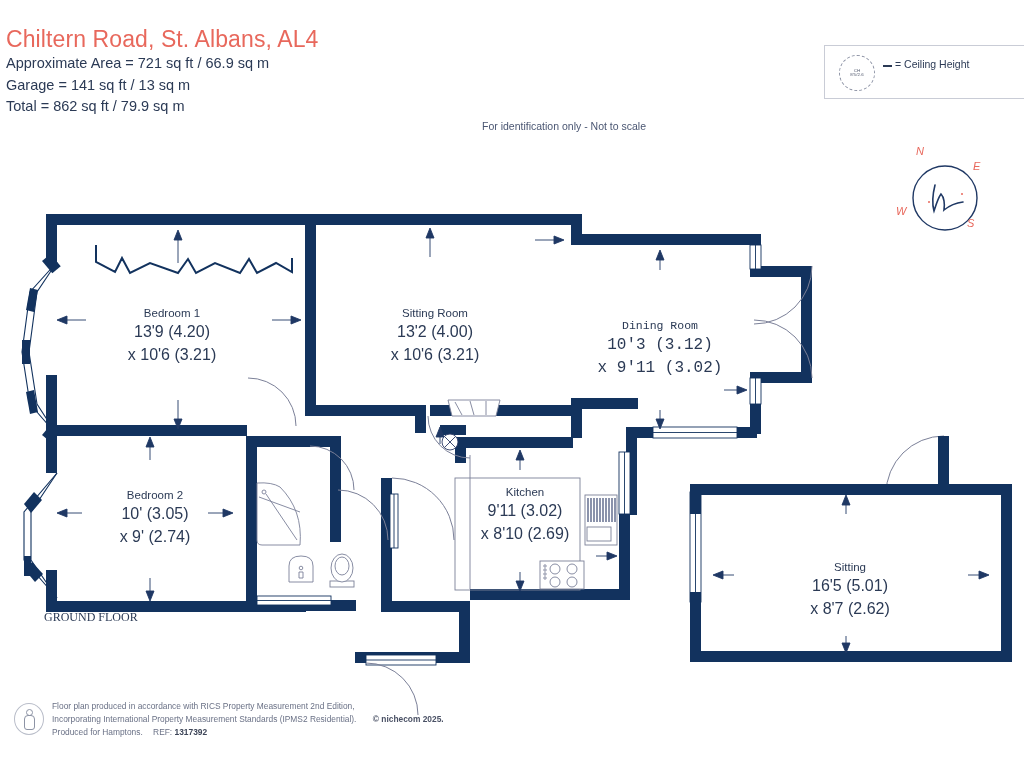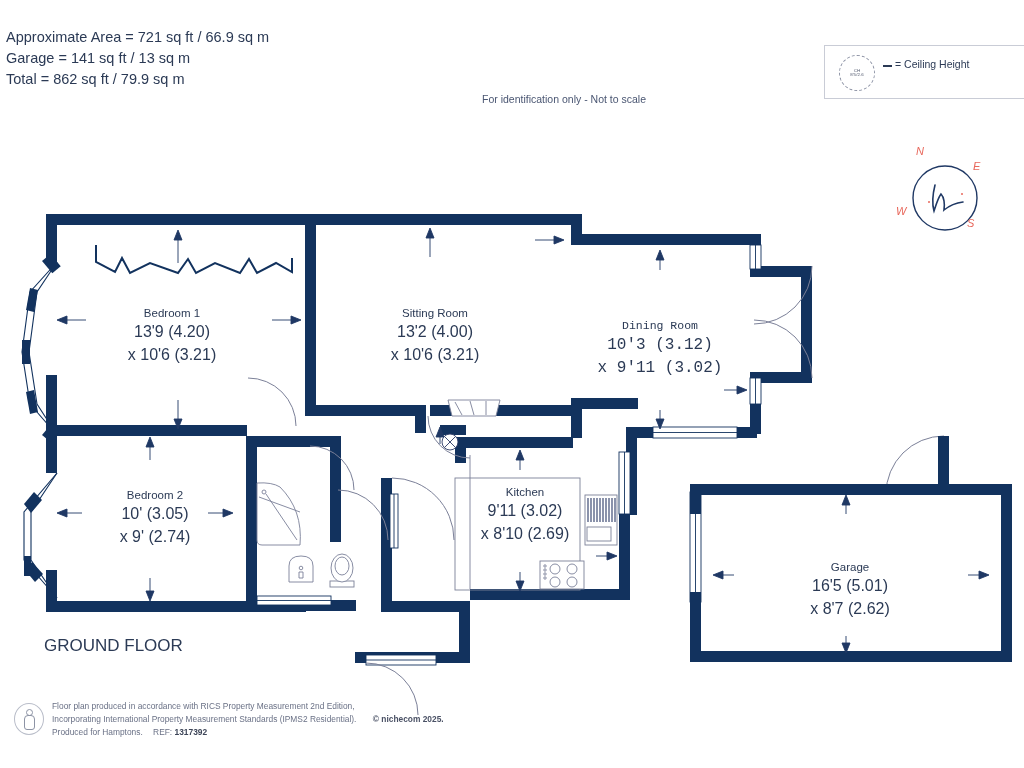--- a/index.html
+++ b/index.html
@@ -35,38 +35,39 @@
   .room-label .rl-name{font-size:11.5px;}
   .room-label .rl-dim{font-size:16px;white-space:nowrap;}
 
   #label-bedroom1{left:97px;top:305px;width:150px;}
   #label-sitting{left:360px;top:305px;width:150px;}
   #label-dining{left:585px;top:318px;width:150px;font-family:Liberation Mono, monospace;}
   #label-bedroom2{left:80px;top:487px;width:150px;}
   #label-kitchen{left:455px;top:484px;width:140px;text-align:center;}
   #label-garage{left:775px;top:559px;width:150px;}
 
-  #ground-floor-label{position:absolute;left:44px;top:636px;font-size:17px;color:#2b3a55;}
+  #ground-floor-label{position:absolute;left:44px;top:610px;font-size:12px;color:#2b3a55;font-family:Liberation Serif, serif;}
 
   
   #footer{position:absolute;left:14px;top:700px;width:620px;}
   #footer-icon{position:absolute;left:0px;top:3px;width:28px;height:30px;
                border:1px solid #b9bdc9;border-radius:50%;}
   #footer-icon .fi-head{position:absolute;left:11px;top:5px;width:5px;height:5px;
                border:1px solid #8d93a5;border-radius:50%;}
   #footer-icon .fi-body{position:absolute;left:9px;top:11px;width:9px;height:13px;
                border:1px solid #8d93a5;border-radius:4px 4px 3px 3px;}
   .footer-line{margin-left:38px;font-size:8.4px;color:#6a7186;line-height:1.55;white-space:nowrap;}
   #footer-copy{color:#4a5165;font-weight:bold;}
   #footer-ref{font-weight:bold;color:#3c4457;}
 </style>
 </head>
 <body>
 
 <div id="header">
+  <div id="plan-title">Chiltern Road, St. Albans, AL4</div>
   <div class="area-line">Approximate Area = 721 sq ft / 66.9 sq m</div>
   <div class="area-line">Garage = 141 sq ft / 13 sq m</div>
   <div class="area-line">Total = 862 sq ft / 79.9 sq m</div>
   <div id="identification-note">For identification only - Not to scale</div>
 </div>
 
 <div id="legend-box">
   <div id="legend-circle">
     <span>CH</span>
     <span>8'5/2.6</span>
@@ -365,21 +366,21 @@
   <div class="rl-dim">x 9' (2.74)</div>
 </div>
 
 <div class="room-label" id="label-kitchen">
   <div class="rl-name">Kitchen</div>
   <div class="rl-dim">9'11 (3.02)</div>
   <div class="rl-dim">x 8'10 (2.69)</div>
 </div>
 
 <div class="room-label" id="label-garage">
-  <div class="rl-name">Garage</div>
+  <div class="rl-name">Sitting</div>
   <div class="rl-dim">16'5 (5.01)</div>
   <div class="rl-dim">x 8'7 (2.62)</div>
 </div>
 
 <div id="ground-floor-label">GROUND FLOOR</div>
 
 <div id="footer">
   <div id="footer-icon">
     <div class="fi-head"></div>
     <div class="fi-body"></div>

